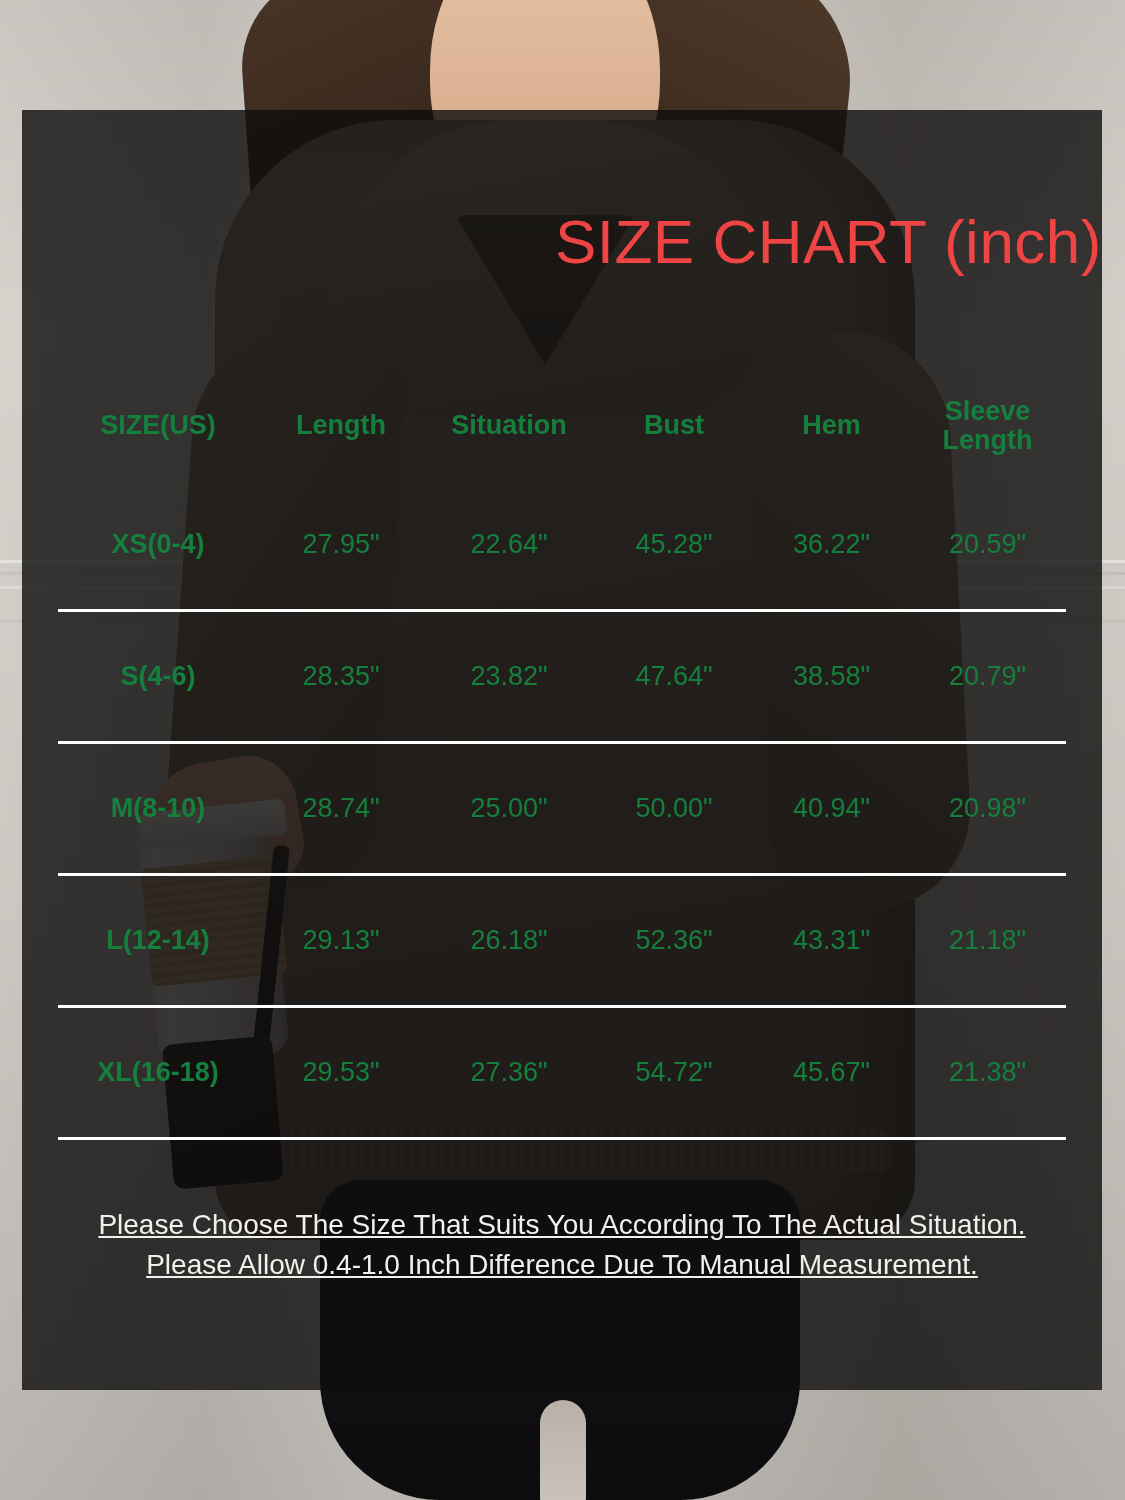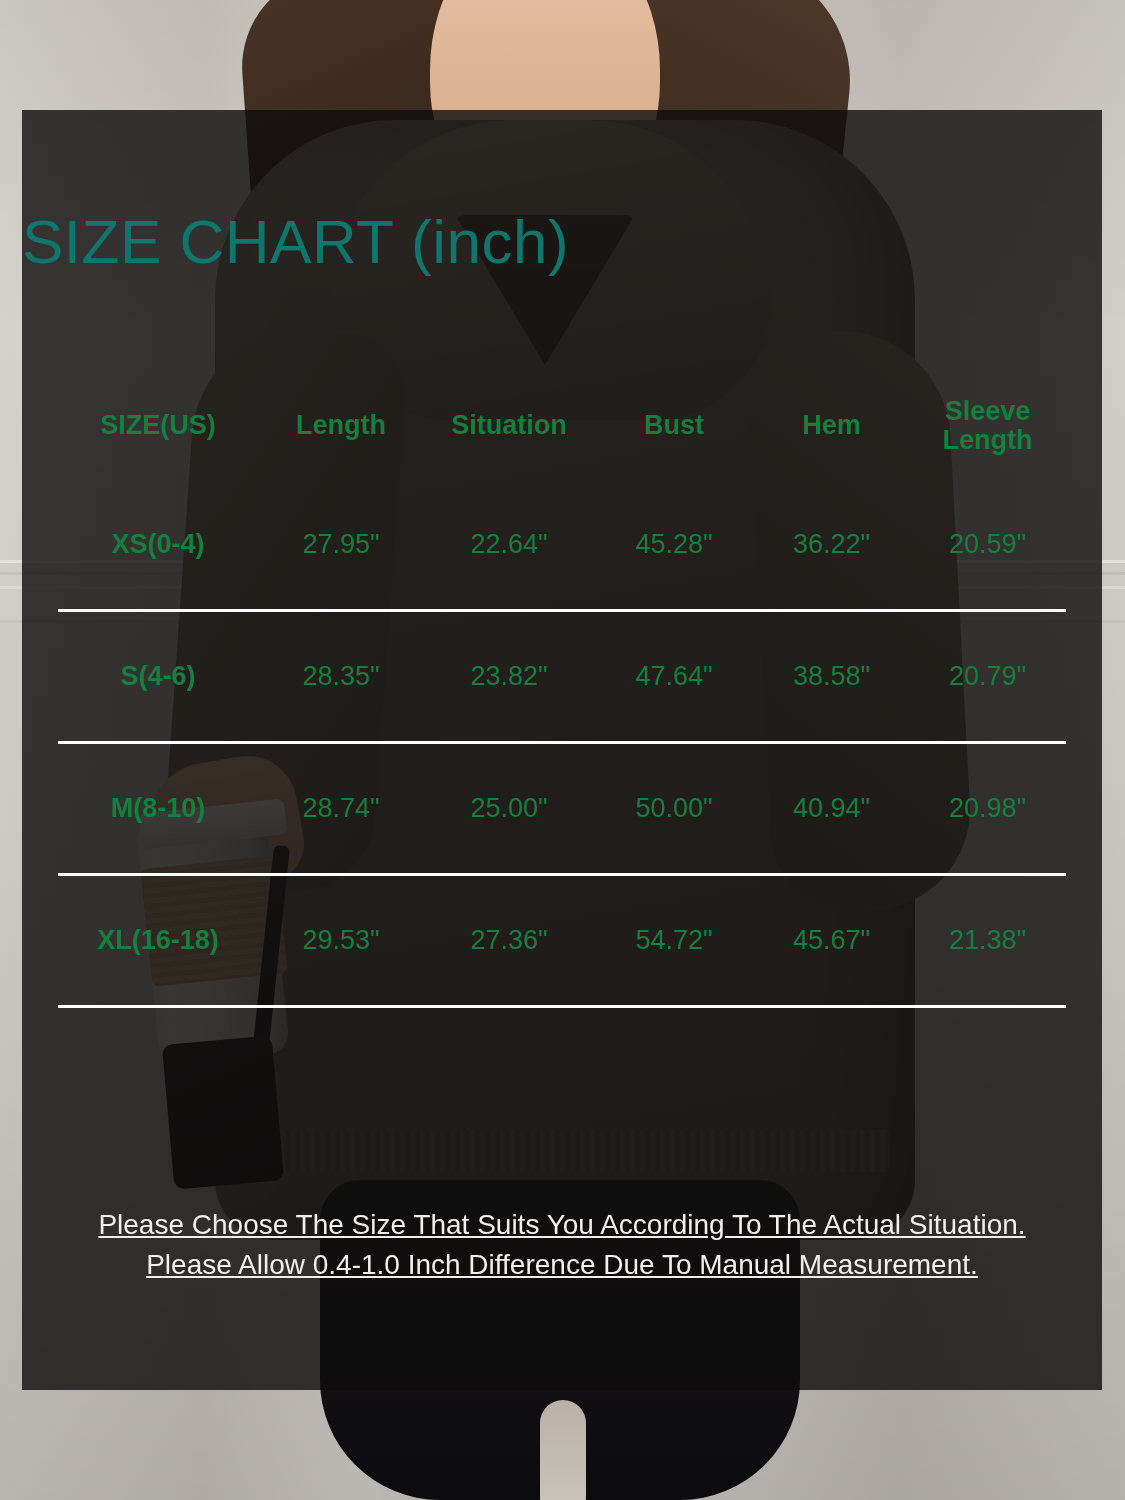--- a/index.html
+++ b/index.html
@@ -159,22 +159,22 @@
     top: 110px;
     width: 1080px;
     height: 1280px;
     background: rgba(14, 13, 12, 0.80);
   }
 
   .title {
     position: absolute;
     top: 96px;
     left: 0; right: 0;
-    text-align: left;
-    color: #0f766e;
+    text-align: right;
+    color: #ef4444;
     font-size: 62px;
     font-weight: 400;
     letter-spacing: 0.5px;
   }
 
   
   table.size-table {
     position: absolute;
     left: 36px;
     top: 262px;
@@ -289,20 +289,28 @@
       </tr>
       <tr>
         <td class="size-cell">M(8-10)</td>
         <td>28.74"</td>
         <td>25.00"</td>
         <td>50.00"</td>
         <td>40.94"</td>
         <td>20.98"</td>
       </tr>
       <tr>
+        <td class="size-cell">L(12-14)</td>
+        <td>29.13"</td>
+        <td>26.18"</td>
+        <td>52.36"</td>
+        <td>43.31"</td>
+        <td>21.18"</td>
+      </tr>
+      <tr>
         <td class="size-cell">XL(16-18)</td>
         <td>29.53"</td>
         <td>27.36"</td>
         <td>54.72"</td>
         <td>45.67"</td>
         <td>21.38"</td>
       </tr>
     </tbody>
   </table>
 

